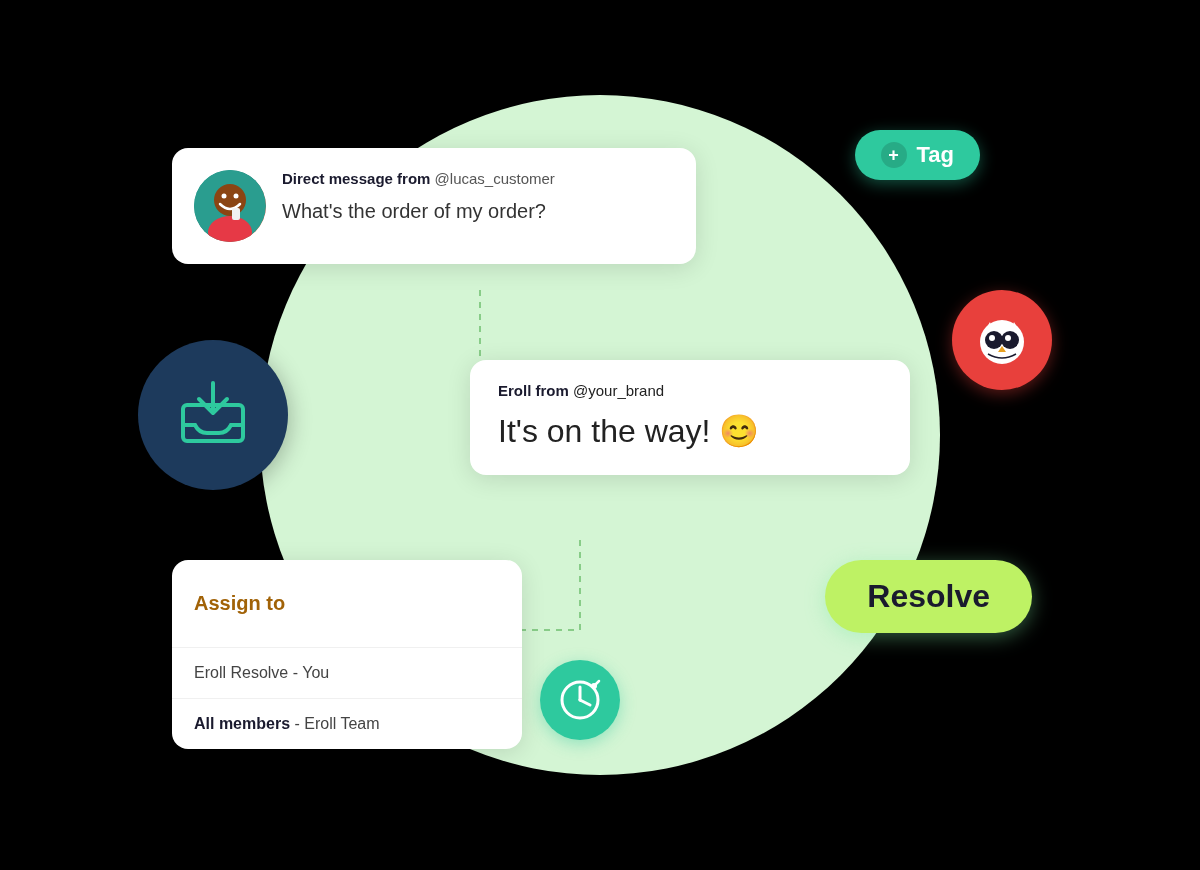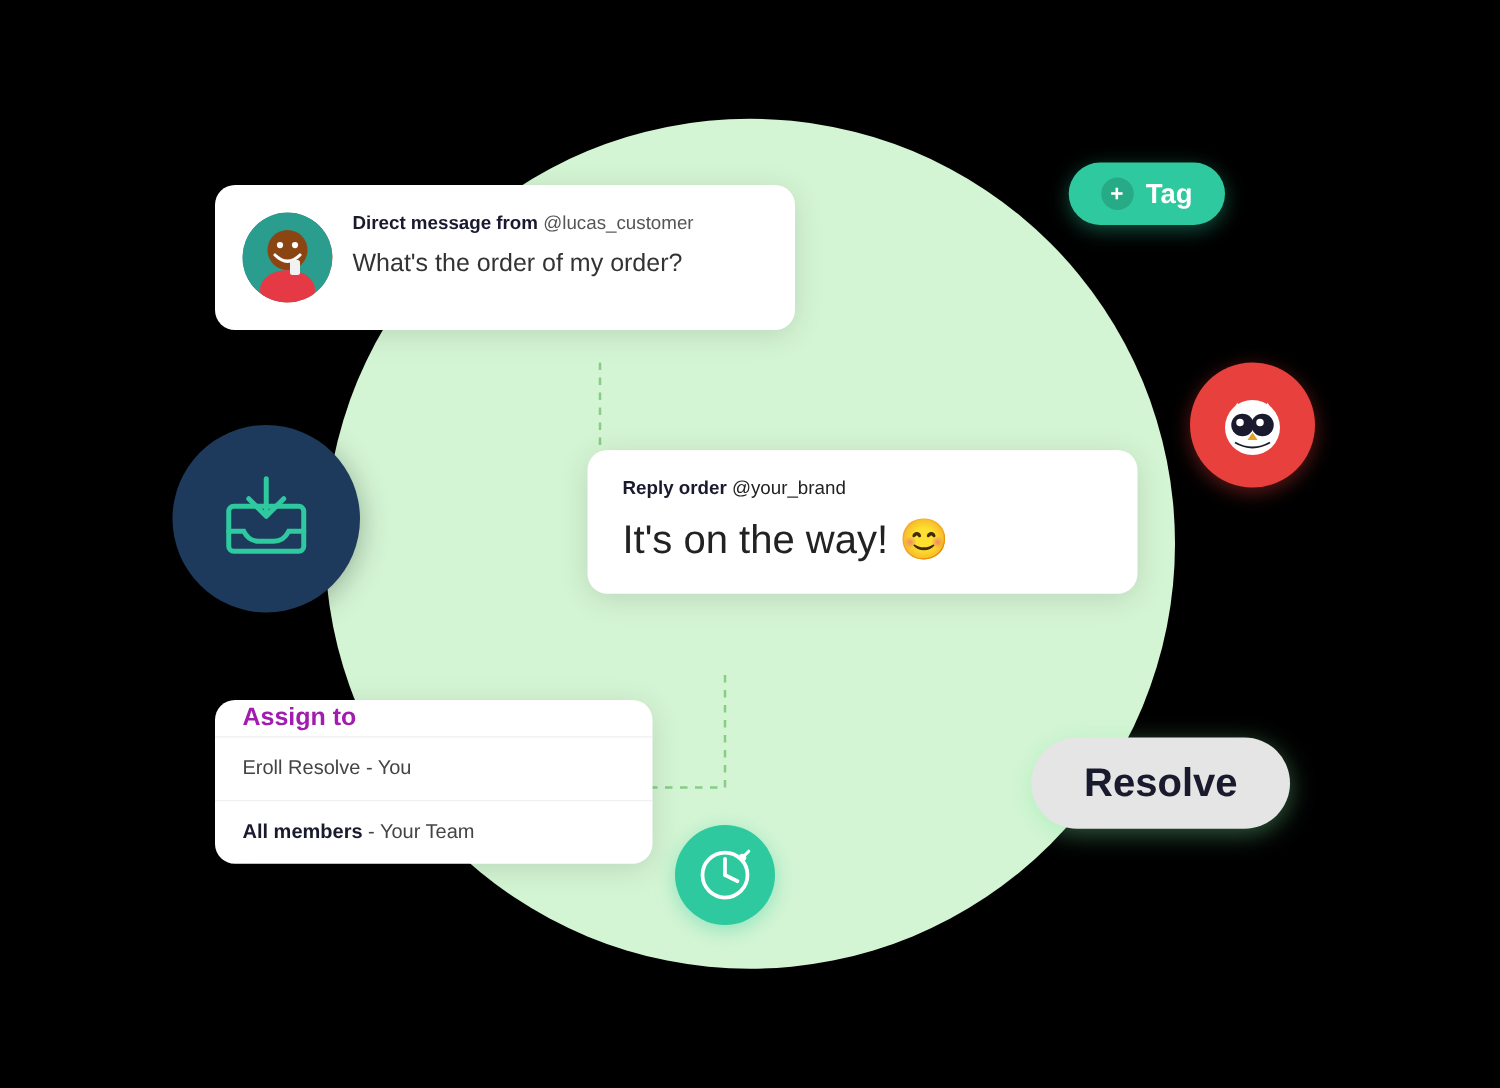--- a/index.html
+++ b/index.html
@@ -32,21 +32,21 @@
       top: 50%;
       left: 50%;
       transform: translate(-50%, -50%);
     }
 
     
     .dm-card {
       position: absolute;
       top: 148px;
       left: 172px;
-      width: 464px;
+      width: 524px;
       background: #fff;
       border-radius: 16px;
       box-shadow: 0 4px 24px rgba(0,0,0,0.12);
       padding: 22px 12px 22px 22px;
       display: flex;
       align-items: flex-start;
       gap: 16px;
     }
 
     .avatar {
@@ -128,24 +128,24 @@
       top: 560px;
       left: 172px;
       width: 350px;
       background: #fff;
       border-radius: 16px;
       box-shadow: 0 4px 24px rgba(0,0,0,0.12);
       overflow: hidden;
     }
 
     .assign-header {
-      padding: 3px 22px;
+      padding: 32px 22px;
       font-size: 20px;
       font-weight: 800;
-      color: #a21caf;
+      color: #a16207;
       border-bottom: 1px solid #f0f0f0;
     }
 
     .assign-item {
       padding: 16px 22px;
       font-size: 16px;
       color: #444;
       border-bottom: 1px solid #f0f0f0;
     }
 
@@ -214,23 +214,23 @@
       background: #1d3a5c;
       display: flex;
       align-items: center;
       justify-content: center;
       box-shadow: 0 4px 24px rgba(0,0,0,0.3);
     }
 
     
     .resolve-button {
       position: absolute;
-      top: 590px;
+      top: 560px;
       right: 168px;
-      background: #e5e5e5;
+      background: #bef264;
       color: #1a1a2e;
       border-radius: 40px;
       padding: 18px 42px;
       font-size: 32px;
       font-weight: 800;
       box-shadow: 0 4px 20px rgba(125,232,160,0.4);
       cursor: pointer;
     }
 
     
@@ -315,21 +315,21 @@
 
       <line x1="40" y1="8" x2="40" y2="36" stroke="#2ec99e" stroke-width="4" stroke-linecap="round"></line>
       <polyline points="26,24 40,38 54,24" stroke="#2ec99e" stroke-width="4" fill="none" stroke-linecap="round" stroke-linejoin="round"></polyline>
 
       <path d="M10 50 L22 50 Q26 58 34 58 L46 58 Q54 58 58 50 L70 50" stroke="#2ec99e" stroke-width="4" fill="none" stroke-linecap="round"></path>
     </svg>
   </div>
 
   <div class="reply-card">
     <div class="reply-from">
-      <strong>Reply order</strong>
+      <strong>Eroll from</strong>
       <span>@your_brand</span>
     </div>
     <div class="reply-message">It's on the way! 😊</div>
   </div>
 
   <div class="owl-circle">
     <svg width="64" height="64" viewBox="0 0 64 64">
 
       <circle cx="32" cy="34" r="22" fill="#fff"></circle>
 
@@ -346,21 +346,21 @@
       <path d="M18 46 Q32 54 46 46" stroke="#1a1a2e" stroke-width="1.5" fill="none"></path>
     </svg>
   </div>
 
   <div class="assign-card">
     <div class="assign-header">Assign to</div>
     <div class="assign-item">
       <span>Eroll Resolve - You</span>
     </div>
     <div class="assign-item">
-      <strong>All members</strong><span> - Your Team</span>
+      <strong>All members</strong><span> - Eroll Team</span>
     </div>
   </div>
 
   <div class="resolve-button">
     <span>Resolve</span>
   </div>
 
   <div class="clock-circle">
     <svg width="46" height="46" viewBox="0 0 46 46">
       <circle cx="23" cy="23" r="18" fill="none" stroke="#fff" stroke-width="3"></circle>

